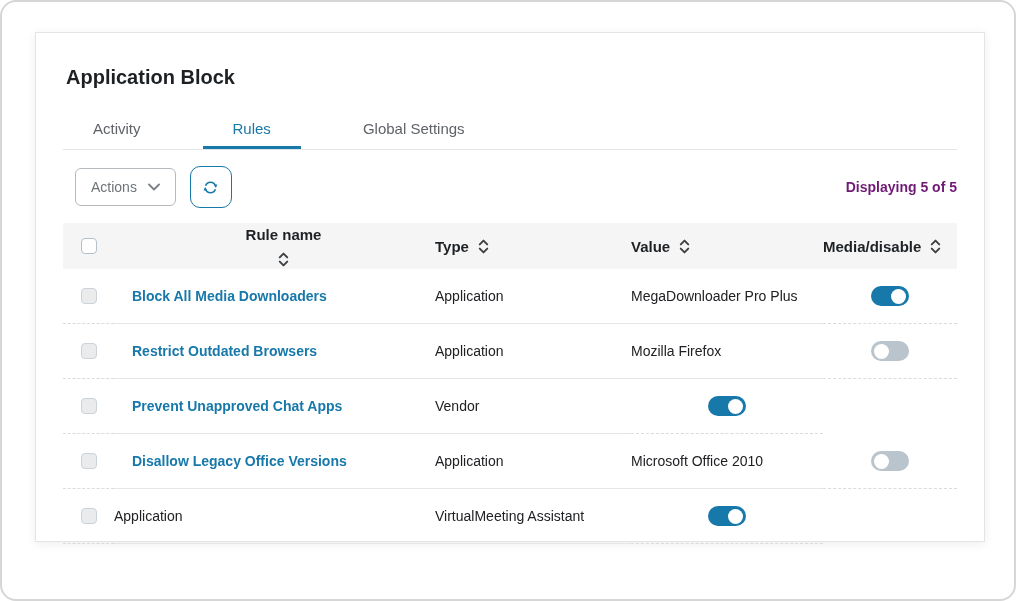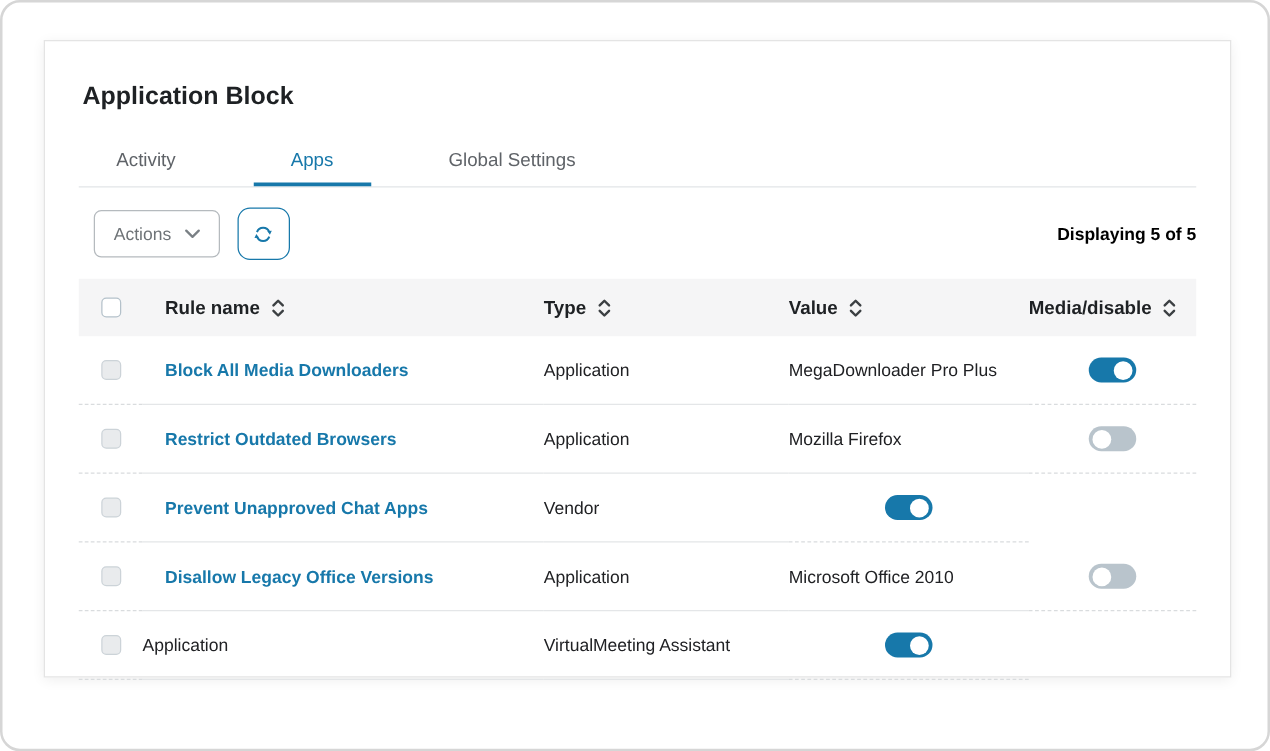--- a/index.html
+++ b/index.html
@@ -29,21 +29,21 @@
   .btn-actions {
     height:38px; padding:0 15px; background:#fff; border:1px solid #b5babe; border-radius:6px;
     display:flex; align-items:center; gap:11px; font-size:14px; color:#6e7377; cursor:pointer;
     font-family:"Liberation Sans", sans-serif;
   }
   .btn-refresh {
     margin-left:14px; width:42px; height:42px; background:#fff;
     border:1px solid #1778aa; border-radius:10px;
     display:flex; align-items:center; justify-content:center; cursor:pointer;
   }
-  .displaying { margin-left:auto; font-size:14px; font-weight:700; color:#000000; }
+  .displaying { margin-left:auto; font-size:14px; font-weight:700; color:#701a75; }
   
   .table { margin:15px 27px 0; }
   .tr {
     display:grid; grid-template-columns:51px 321px 196px 192px 1fr;
     align-items:center;
   }
   .thead { background:#f5f5f6; height:46px; }
   .th { display:flex; align-items:center; gap:9px; font-size:15px; font-weight:700; color:#1e2124; }
   .row { height:55px; }
   .td { font-size:14px; color:#202124; height:100%; display:flex; align-items:center; }
@@ -71,21 +71,21 @@
 <div class="window">
   <div class="card">
 
     <div class="page-title">Application Block</div>
 
     <div class="tabs">
       <div class="tab">
         <span>Activity</span>
       </div>
       <div class="tab active">
-        <span>Apps</span>
+        <span>Rules</span>
       </div>
       <div class="tab">
         <span>Global Settings</span>
       </div>
     </div>
 
     <div class="toolbar">
       <button class="btn-actions">
         <span>Actions</span>
         <span style="display:inline-flex;">
@@ -106,21 +106,21 @@
       </button>
       <span class="displaying">Displaying 5 of 5</span>
     </div>
 
     <div class="table">
 
       <div class="tr thead">
         <div class="td" style="border:none;">
           <span class="cb cb-head"></span>
         </div>
-        <div class="th" style="padding-left:18px;">
+        <div class="th" style="padding-left:18px;flex-direction:column;">
           <span>Rule name</span>
           <span class="sort-ic">
             <svg width="11" height="15" viewBox="0 0 10 14">
                 <path d="M1.5 5 L5 1.5 L8.5 5" fill="none" stroke="#3c4043" stroke-width="1.8" stroke-linecap="round" stroke-linejoin="round"></path>
                 <path d="M1.5 9 L5 12.5 L8.5 9" fill="none" stroke="#3c4043" stroke-width="1.8" stroke-linecap="round" stroke-linejoin="round"></path>
               </svg>
           </span>
         </div>
         <div class="th">
           <span>Type</span>

